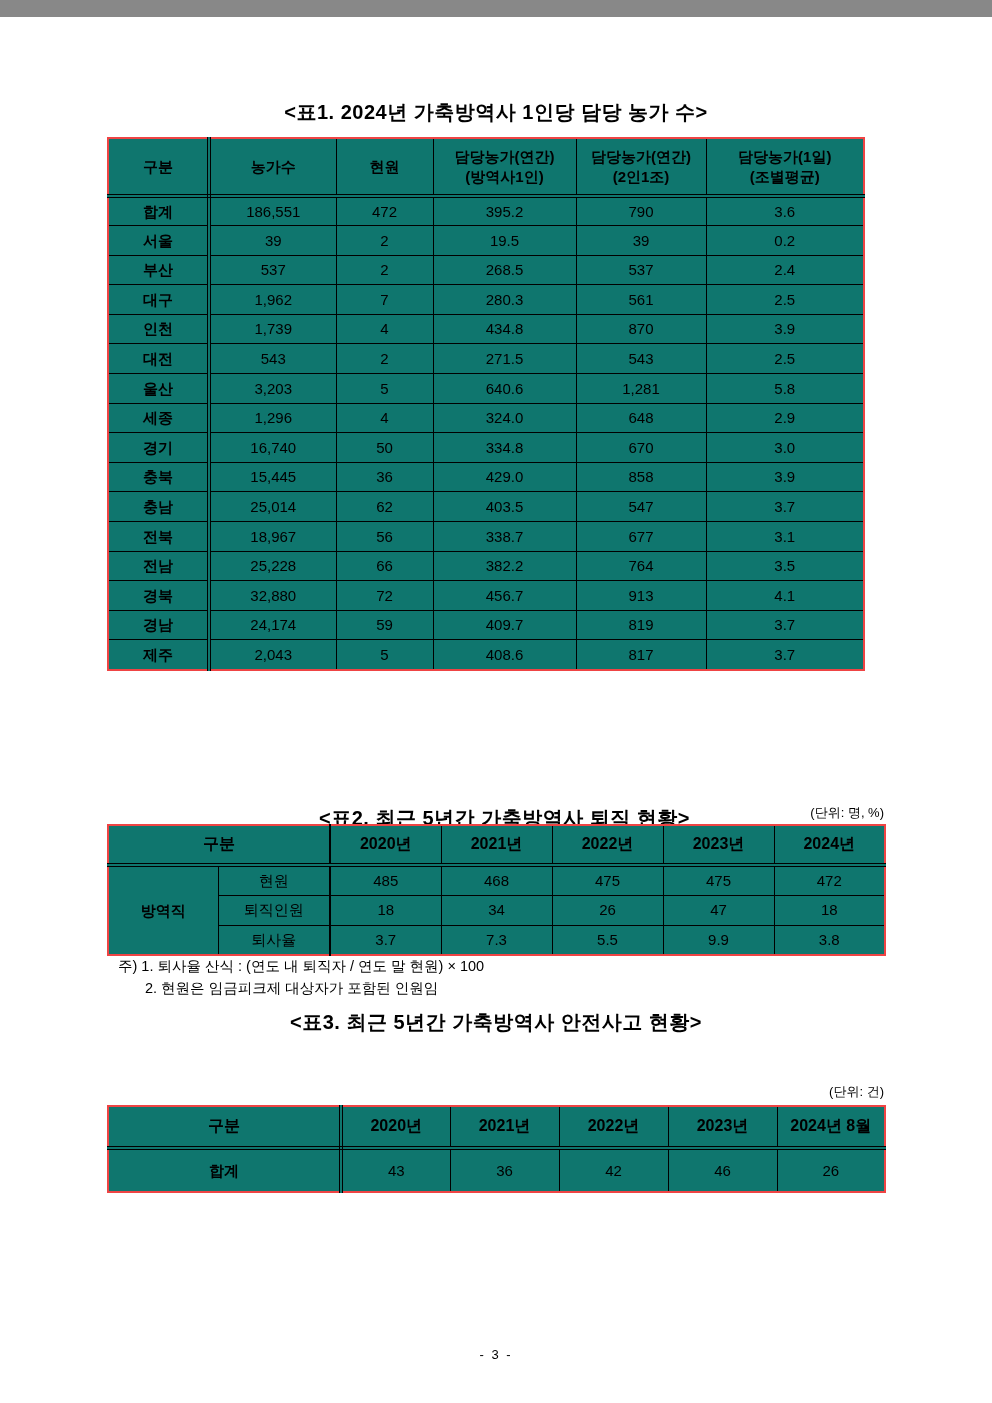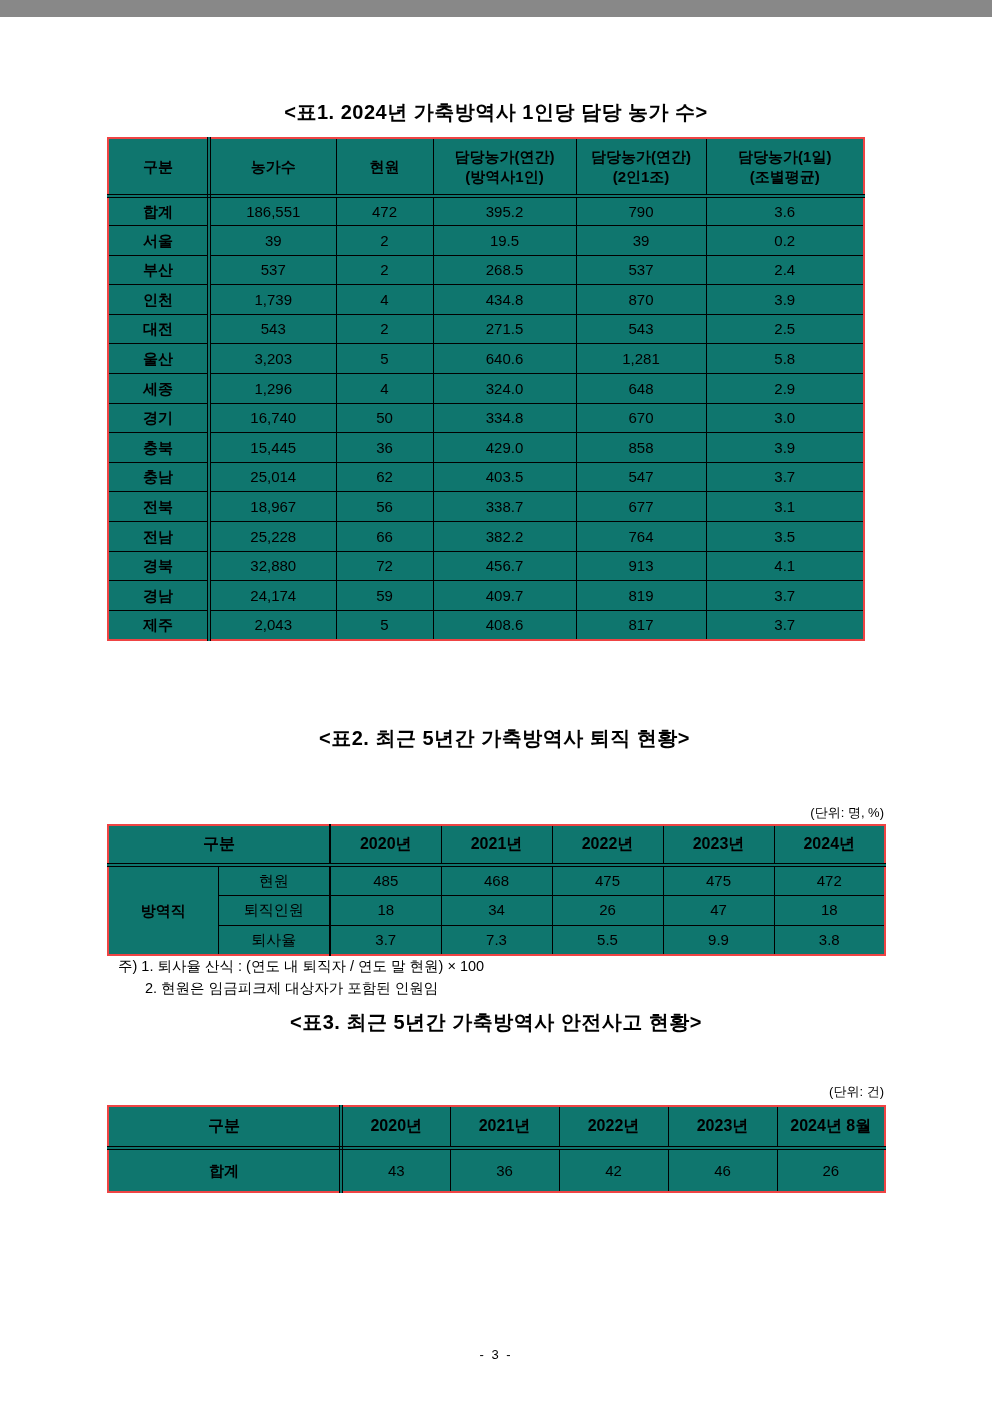--- a/index.html
+++ b/index.html
@@ -118,20 +118,28 @@
         </tr>
       <tr>
           <td class="rowhead dv">부산</td>
           <td>537</td>
           <td>2</td>
           <td>268.5</td>
           <td>537</td>
           <td>2.4</td>
         </tr>
       <tr>
+          <td class="rowhead dv">대구</td>
+          <td>1,962</td>
+          <td>7</td>
+          <td>280.3</td>
+          <td>561</td>
+          <td>2.5</td>
+        </tr>
+      <tr>
           <td class="rowhead dv">인천</td>
           <td>1,739</td>
           <td>4</td>
           <td>434.8</td>
           <td>870</td>
           <td>3.9</td>
         </tr>
       <tr>
           <td class="rowhead dv">대전</td>
           <td>543</td>
@@ -216,21 +224,21 @@
           <td class="rowhead dv">제주</td>
           <td>2,043</td>
           <td>5</td>
           <td>408.6</td>
           <td>817</td>
           <td>3.7</td>
         </tr>
     </tbody>
   </table>
 
-  <div class="tbl-title" style="top: 708px; padding-left: 17px;">&lt;표2. 최근 5년간 가축방역사 퇴직 현황&gt;</div>
+  <div class="tbl-title" style="top: 788px; padding-left: 17px;">&lt;표2. 최근 5년간 가축방역사 퇴직 현황&gt;</div>
   <div class="unit-label" style="top: 787px;">(단위: 명, %)</div>
 
   <table class="doc-table" id="table2">
     <colgroup>
       <col style="width:110px">
         <col style="width:112px">
       <col style="width:111px">
         <col style="width:111px">
         <col style="width:111px">
         <col style="width:111px">

